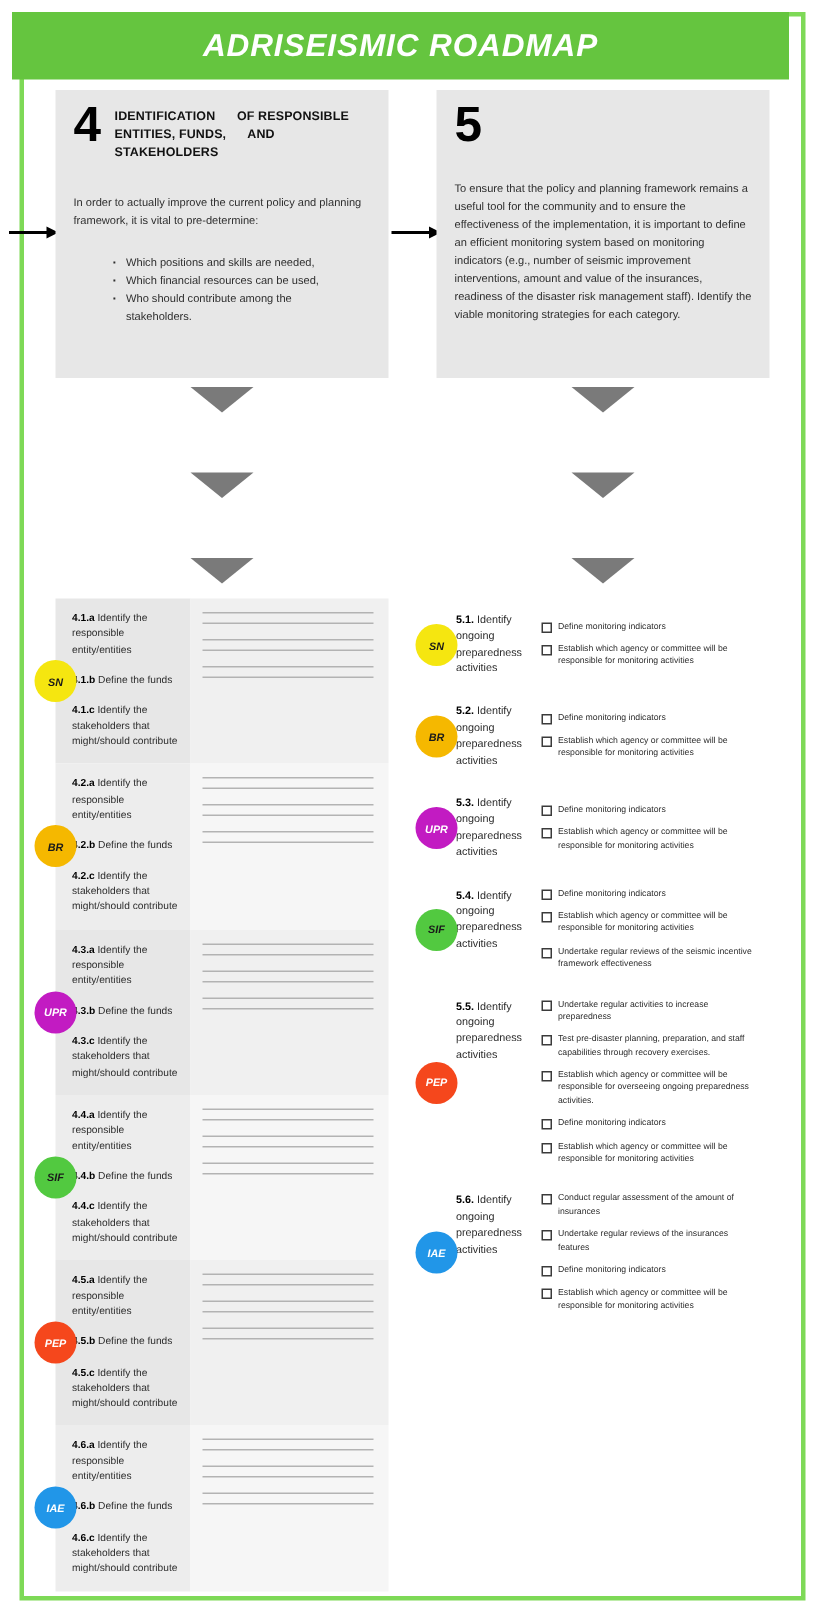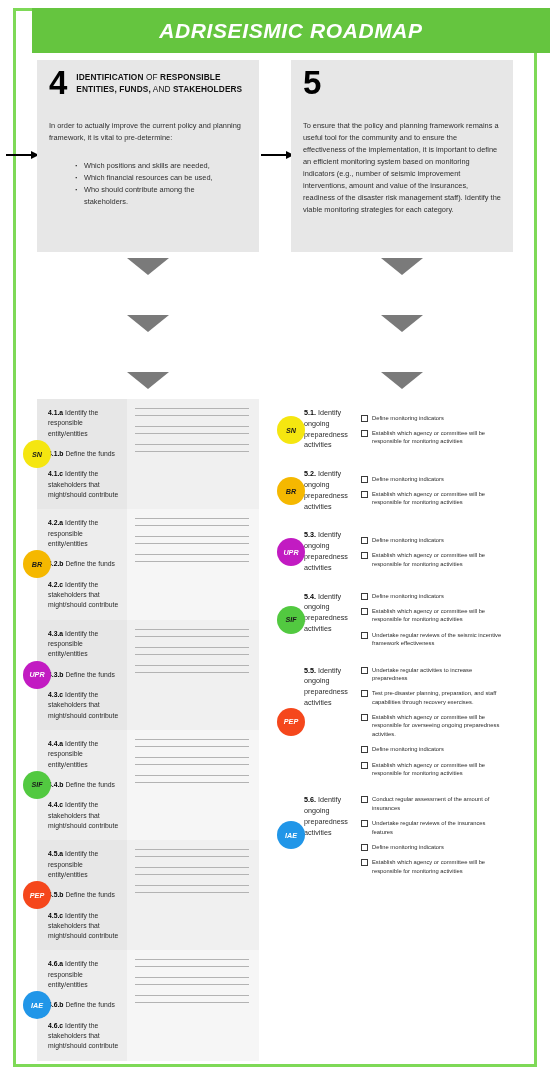--- a/index.html
+++ b/index.html
@@ -20,21 +20,21 @@
     position: absolute;
     left: 13px; top: 8px;
     width: 524px; height: 1059px;
     border: 3px solid #7ed957;
     background: #ffffff;
   }
 
   
   .banner {
     position: absolute;
-    left: 32px; top: 8px;
+    left: 8px; top: 8px;
     width: 518px; height: 45px;
     background: #65c53f;
     display: flex; align-items: center; justify-content: center;
   }
   .banner-title {
     color: #ffffff;
     font-size: 21px;
     font-weight: bold;
     font-style: italic;
     letter-spacing: 0.6px;
@@ -55,21 +55,21 @@
   .step-head { display: flex; align-items: flex-start; gap: 9px; }
   .step-num {
     font-size: 33px; font-weight: bold; color: #000;
     line-height: 0.9; margin-top: -2px; width: 24px;
   }
   .step-title {
     font-size: 8.3px; line-height: 1.42; color: #111;
     letter-spacing: 0.1px; padding-top: 2px;
   }
   .step-title b { font-weight: bold; }
-  .step-title span { font-weight: normal; }
+  .step-title span { font-weight: bold; margin-left: 12px; }
   .step-body {
     margin-top: 22px;
     font-size: 7.4px; line-height: 1.62; color: #2e2e2e;
   }
   .step-bullets { margin: 16px; padding-left: 19px; list-style: none; }
   .step-bullets li { position: relative; line-height: 1.62; }
   .step-bullets li::before {
     content: "\00B7"; position: absolute; left: -9px; top: -1px;
     font-weight: bold; font-size: 9px;
   }

